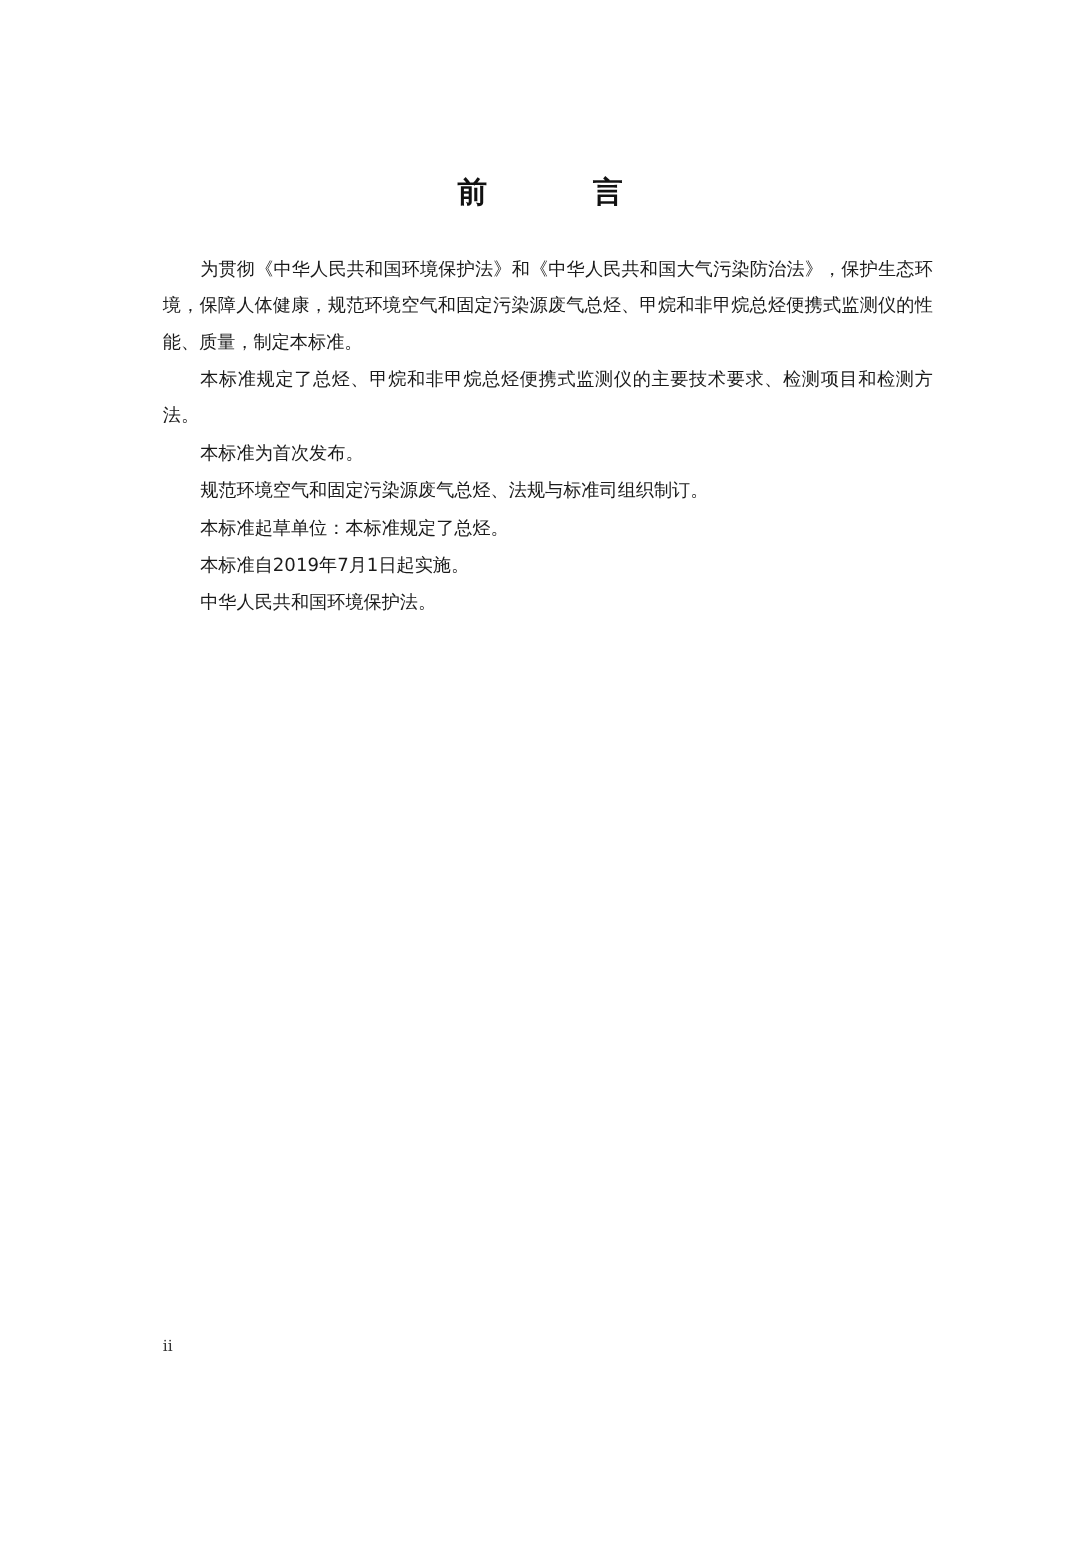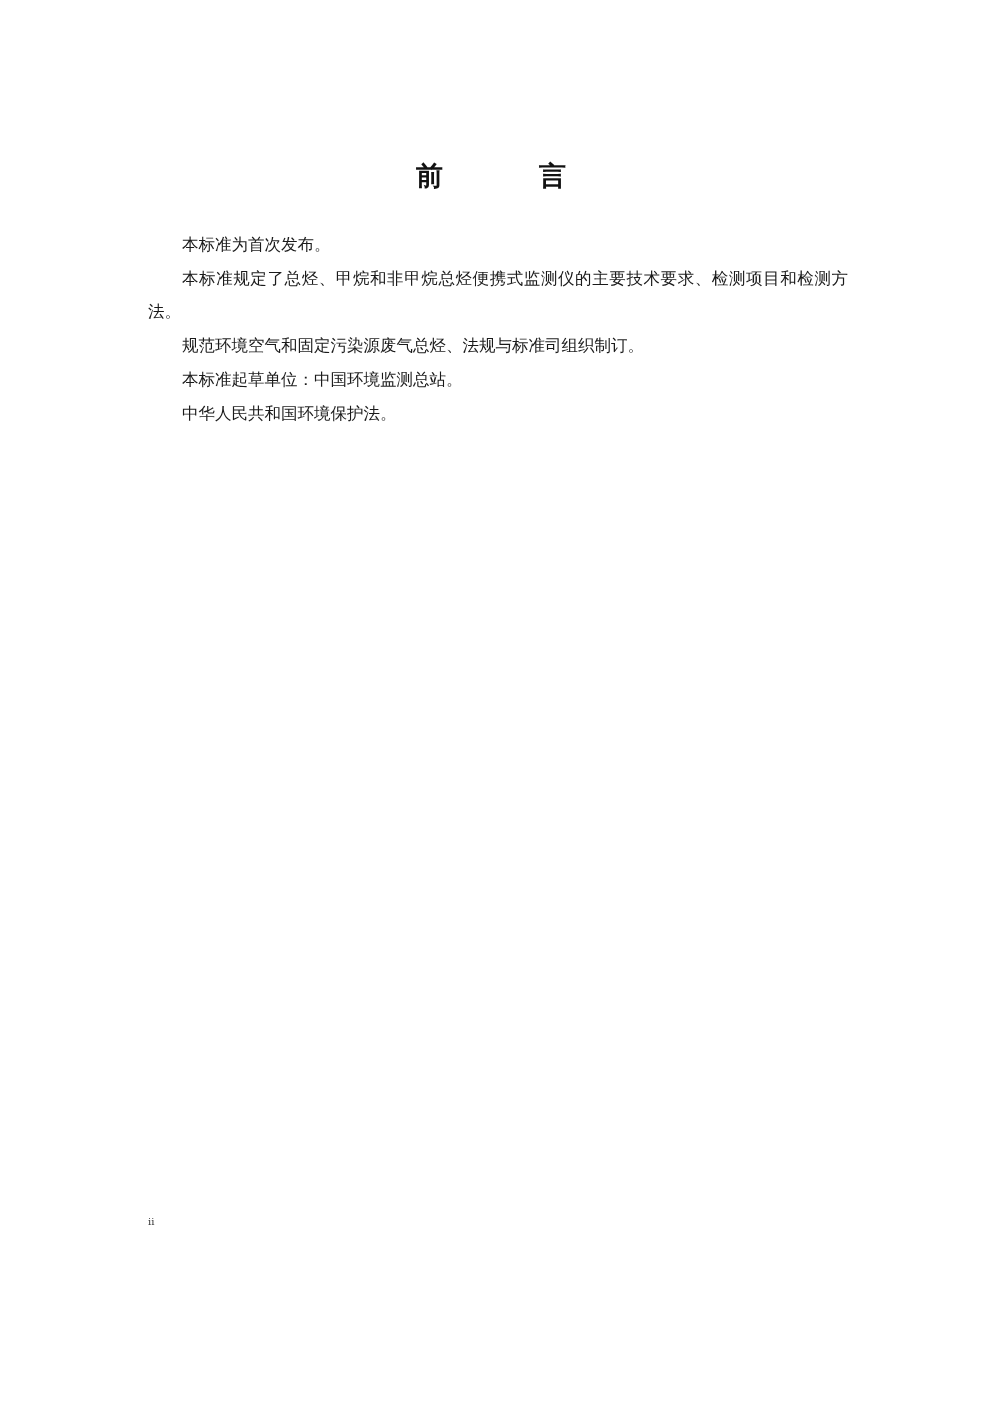--- a/index.html
+++ b/index.html
@@ -49,39 +49,41 @@
     text-justify: inter-ideograph;
   }
   p.indent {
     text-indent: 34px;
   }
   .page-number {
     position: absolute;
     left: 148px;
     top: 1216px;
     font-family: "DejaVu Serif", "Liberation Serif", serif;
-    font-size: 10px;
+    font-size: 14px;
     color: #333333;
     text-align: right;
   }
 </style>
 </head>
 <body>
 
 <div class="page">
 
   <div class="content">
 
     <h1 class="doc-title">前　　言</h1>
 
     <div class="body-block">
+      <p class="para indent">为贯彻《中华人民共和国环境保护法》和《中华人民共和国大气污染防治法》，保护生态环境，保障人体健康，规范环境空气和固定污染源废气总烃、甲烷和非甲烷总烃便携式监测仪的性能、质量，制定本标准。</p>
+      <p class="para indent">本标准规定了总烃、甲烷和非甲烷总烃便携式监测仪的主要技术要求、检测项目和检测方法。</p>
       <p class="para indent">本标准为首次发布。</p>
-      <p class="para indent">本标准规定了总烃、甲烷和非甲烷总烃便携式监测仪的主要技术要求、检测项目和检测方法。</p>
       <p class="para indent">规范环境空气和固定污染源废气总烃、法规与标准司组织制订。</p>
-      <p class="para indent">本标准起草单位：中国环境监测总站。</p>
+      <p class="para indent">本标准起草单位：本标准规定了总烃。</p>
+      <p class="para indent">本标准自2019年7月1日起实施。</p>
       <p class="para indent">中华人民共和国环境保护法。</p>
     </div>
 
   </div>
 
   <div class="page-number">ii</div>
 
 </div>
 
 </body></html>

